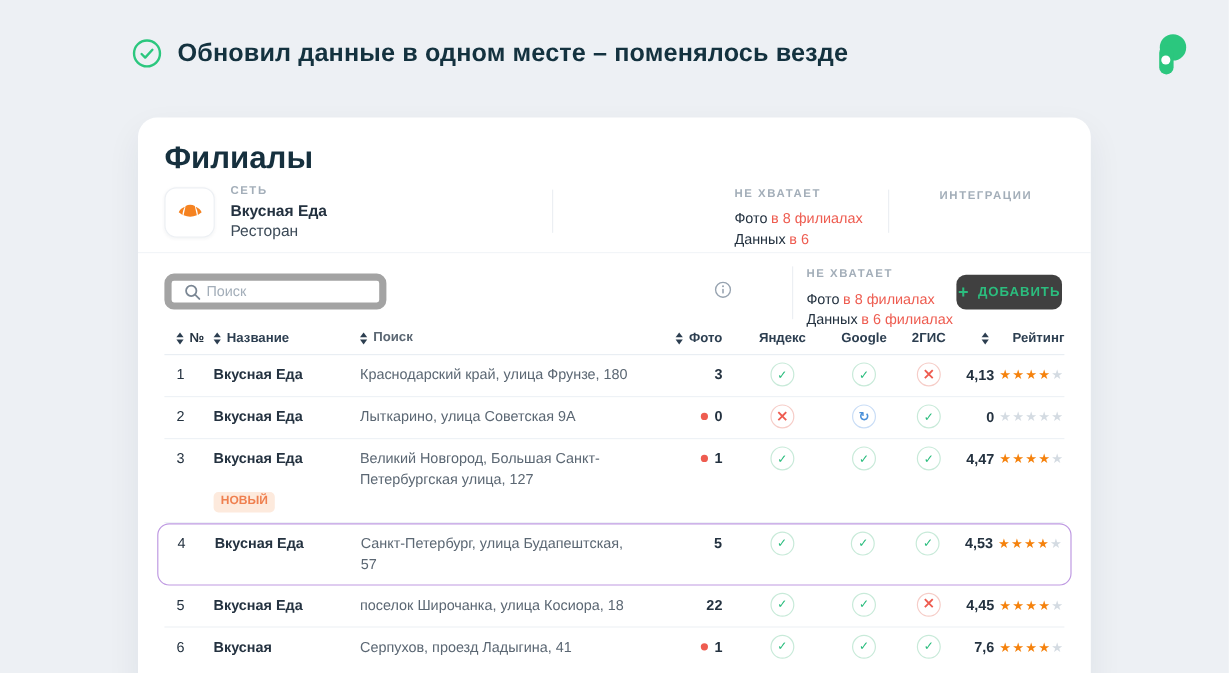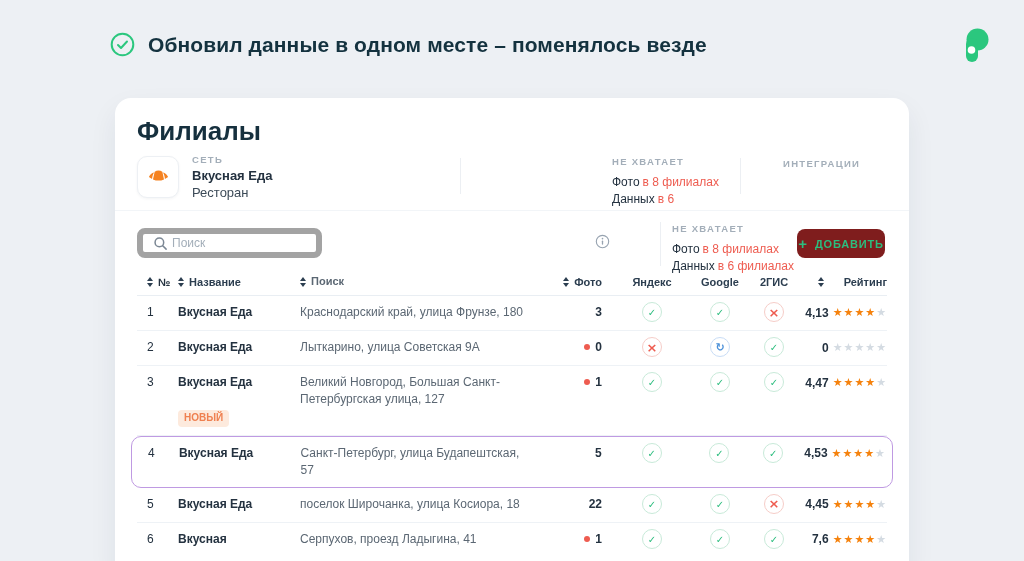--- a/index.html
+++ b/index.html
@@ -44,21 +44,21 @@
   .int.tw{background:#29a3ef}
   .int.more{background:#e9edf2;color:#33475b;font-size:11px;font-weight:bold}
 
   .search{position:absolute;left:22px;top:130px;width:185px;height:30px;border:6px solid #a3a3a3;
           border-radius:8px;background:#fff;display:flex;align-items:center;padding:0 10px;gap:4px}
   .search input{border:none;outline:none;font-size:12px;color:#243240;width:100%;background:transparent;
                 font-family:inherit}
   .search input::placeholder{color:#a3aeb9}
   .info{position:absolute;left:480px;top:136px;cursor:pointer}
 
-  .add-btn{position:absolute;left:682px;top:131px;width:88px;height:29px;background:#7f1d1d;border:none;
+  .add-btn{position:absolute;left:682px;top:131px;width:88px;height:29px;background:#404040;border:none;
            border-radius:8px;color:var(--c-accent-green,#1fae6f);font-weight:bold;font-size:11px;
            letter-spacing:.8px;display:flex;align-items:center;justify-content:center;gap:7px;cursor:pointer;
            font-family:inherit}
   .plus-ic::before{content:"+";font-size:15px;font-weight:bold;line-height:1}
 
   
   .table{position:absolute;left:22px;top:170px;width:750px}
   .thead{display:flex;align-items:center;height:28px;border-bottom:1px solid #e9eef3}
   .th{display:flex;align-items:center;gap:5px;font-size:11px;font-weight:bold;color:#2c3e50}
   .th.c-photo{justify-content:flex-end;padding-right:6px}

